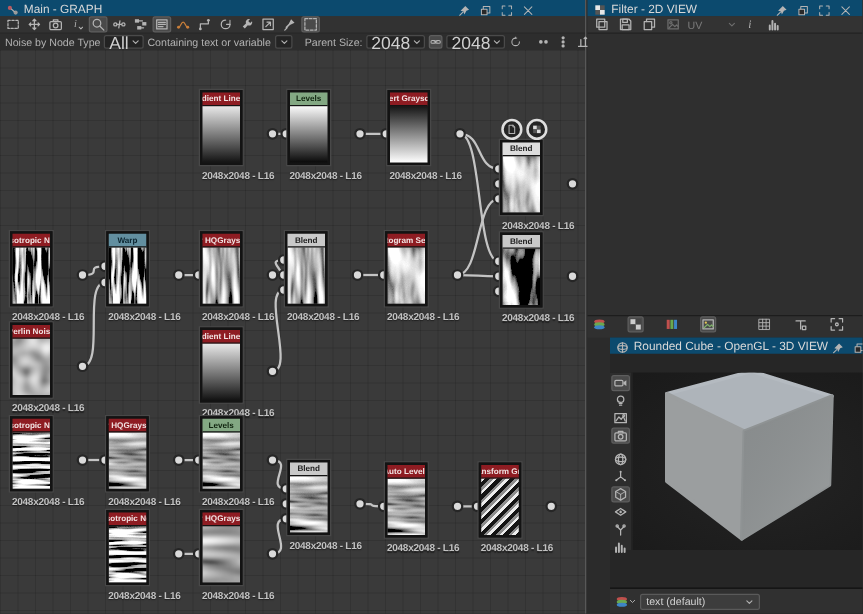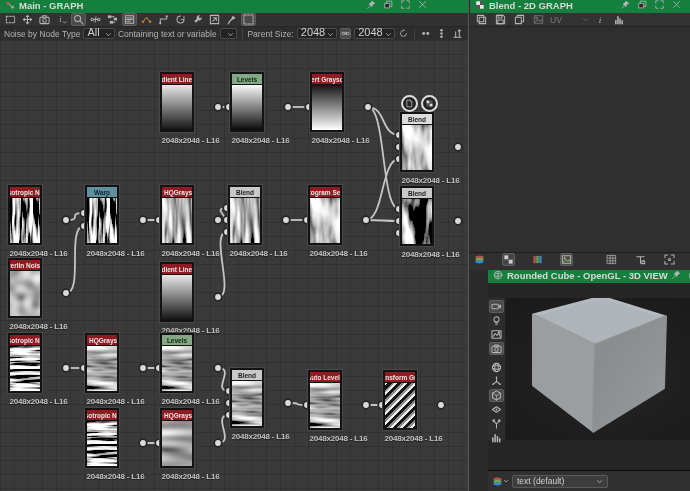--- a/index.html
+++ b/index.html
@@ -1,31 +1,31 @@
 <!DOCTYPE html>
 <html><head>
 <meta charset="utf-8">
 <style>
   *{box-sizing:border-box;margin:0;padding:0}
   html,body{width:690px;height:491px;overflow:hidden}
   body{font-family:"Liberation Sans",sans-serif;background:#2b2b2b;color:#ccc;position:relative}
-  .panel-title{height:13px;background:#15803d;display:flex;align-items:flex-start;gap:4px;padding:0 5px;font-size:9.5px;font-weight:bold;color:#d8d8d8;white-space:nowrap}
+  .panel-title{height:13px;background:#0c4a6e;display:flex;align-items:flex-end;gap:4px;padding:0 5px;font-size:9.5px;font-weight:normal;color:#d8d8d8;white-space:nowrap}
   .win-controls{margin-left:auto;display:flex;gap:8px;align-items:center;padding-right:36px}
   .win-controls .ic{width:9px;height:9px}
   .ic{display:inline-block;flex:none}
   .ic svg{width:100%;height:100%;stroke:#b4b4b4;fill:none;stroke-width:1.1;stroke-linecap:round;stroke-linejoin:round;display:block}
   .tbtn{width:15px;height:13px;display:flex;align-items:center;justify-content:center;border:1px solid transparent;border-radius:2px}
   .tbtn .ic{width:11px;height:11px}
   .tbtn.active{background:#4a4a4a;border-color:#5e5e5e}
   .dim{opacity:.45}
   
   #left{position:absolute;left:0;top:0;width:469px;height:491px;border-right:1px solid #585858;background:#333}
   #graph-toolbar{height:14px;background:#323232;display:flex;align-items:center;gap:2px;padding:0 3px;border-bottom:1px solid #262626}
   #filterbar{height:13px;background:#2d2d2d;display:flex;align-items:center;gap:3px;padding:0 4px;font-size:8.5px;color:#b2b2b2;white-space:nowrap}
-  .combo{background:#232323;border:1px solid #4a4a4a;border-radius:2px;height:11px;display:flex;align-items:flex-end;gap:2px;font-size:11px;color:#cfcfcf;padding:0 2px 0 3px}
+  .combo{background:#232323;border:1px solid #4a4a4a;border-radius:2px;height:11px;display:flex;align-items:center;gap:2px;font-size:14px;color:#cfcfcf;padding:0 2px 0 3px}
   .combo .ic{width:7px;height:7px}
   .vsep{width:1px;height:10px;background:#474747;margin:0 2px}
   #graph-canvas{position:absolute;left:0;top:40px;width:468px;height:451px;overflow:hidden;background-color:#3a3a3a;
     background-image:linear-gradient(rgba(0,0,0,.13) 1px,transparent 1px),linear-gradient(90deg,rgba(0,0,0,.13) 1px,transparent 1px);
     background-size:14px 14px}
   #wires{position:absolute;inset:0;pointer-events:none}
   .node{position:absolute;width:34px;height:60px;border:2px solid #131313;background:#1d1d1d;box-shadow:0 0 0 1px #484848}
   .node-header{height:11px;display:flex;align-items:center;justify-content:center;font-size:6.5px;font-weight:bold;overflow:hidden;white-space:nowrap;border-bottom:1px solid #131313}
   .hdr-red{background:#8e1c22;color:#f2e3e3}
   .hdr-green{background:#83a883;color:#10240f}
@@ -641,21 +641,21 @@
 <div id="view2d">
   <div class="panel-title">
     <span class="ic" style="width:10px;height:10px">
         <svg viewBox="0 0 12 12">
           <rect x="1.5" y="1.5" width="4.5" height="4.5" fill="#e6e6e6" stroke="none"></rect>
           <rect x="6" y="6" width="4.5" height="4.5" fill="#e6e6e6" stroke="none"></rect>
           <rect x="6" y="1.5" width="4.5" height="4.5" fill="#555" stroke="none"></rect>
           <rect x="1.5" y="6" width="4.5" height="4.5" fill="#555" stroke="none"></rect>
         </svg>
       </span>
-    <span>Blend - 2D GRAPH</span>
+    <span>Filter - 2D VIEW</span>
     <span class="win-controls" style="padding-right:4px">
       <span class="ic">
           <svg viewBox="0 0 12 12">
             <path d="M7 1 L11 5 L8.2 6 L6 10 L5 7 L2 6 Z" fill="#b4b4b4" stroke="none"></path>
             <path d="M4.5 7.5 L1 11"></path>
           </svg>
         </span>
       <span class="ic">
           <svg viewBox="0 0 12 12">
             <rect x="3.5" y="1.5" width="7" height="7"></rect>

